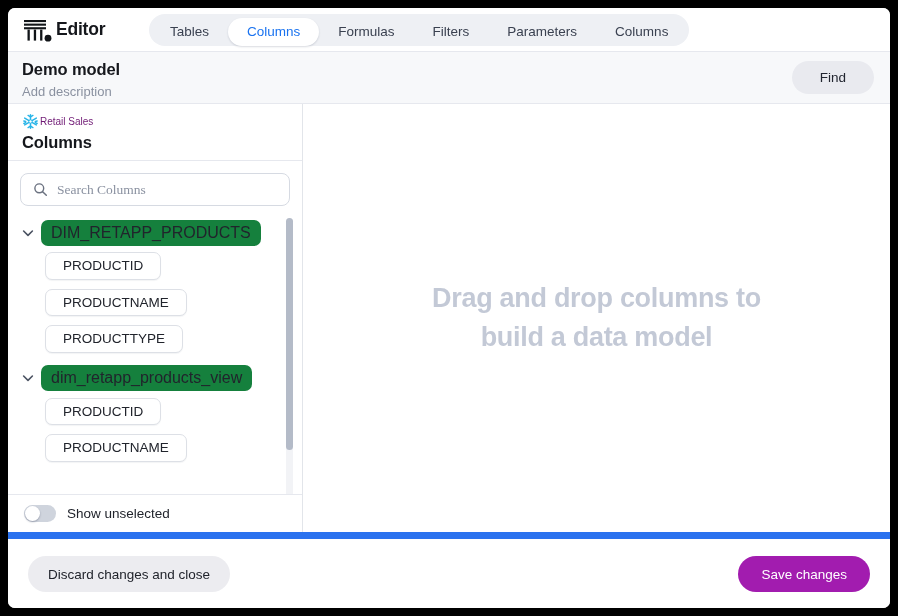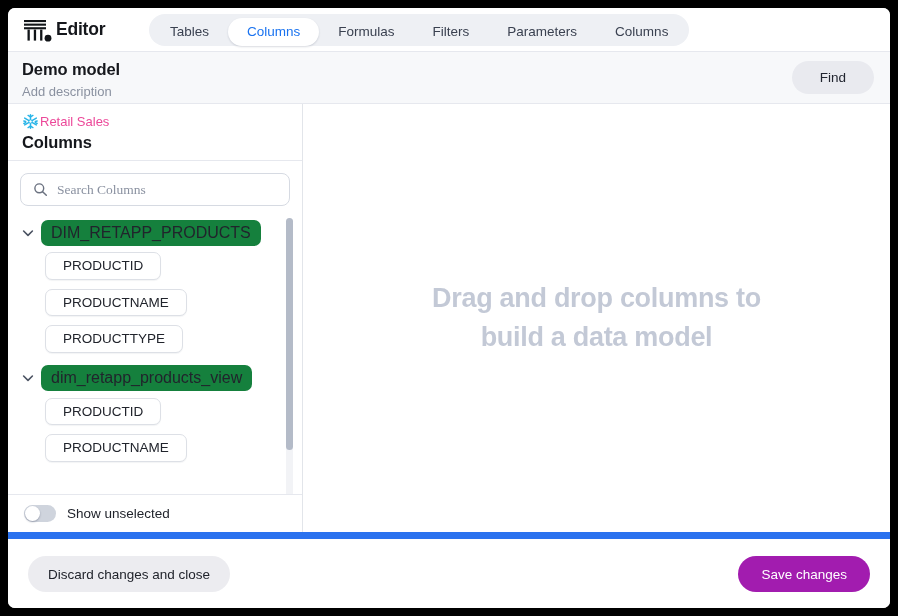--- a/index.html
+++ b/index.html
@@ -154,22 +154,22 @@
   .source-row {
     display: flex;
     align-items: center;
     gap: 1px;
   }
   .snowflake-icon {
     width: 17px; height: 17px;
     flex: none;
   }
   .source-name {
-    font-size: 13px;
-    color: #ec4899;
+    font-size: 10px;
+    color: #701a75;
     white-space: nowrap;
   }
   .sb-heading {
     font-size: 16.5px;
     font-weight: bold;
     color: #15171c;
     margin-top: 3px;
     letter-spacing: -0.1px;
   }
   .sb-divider {

